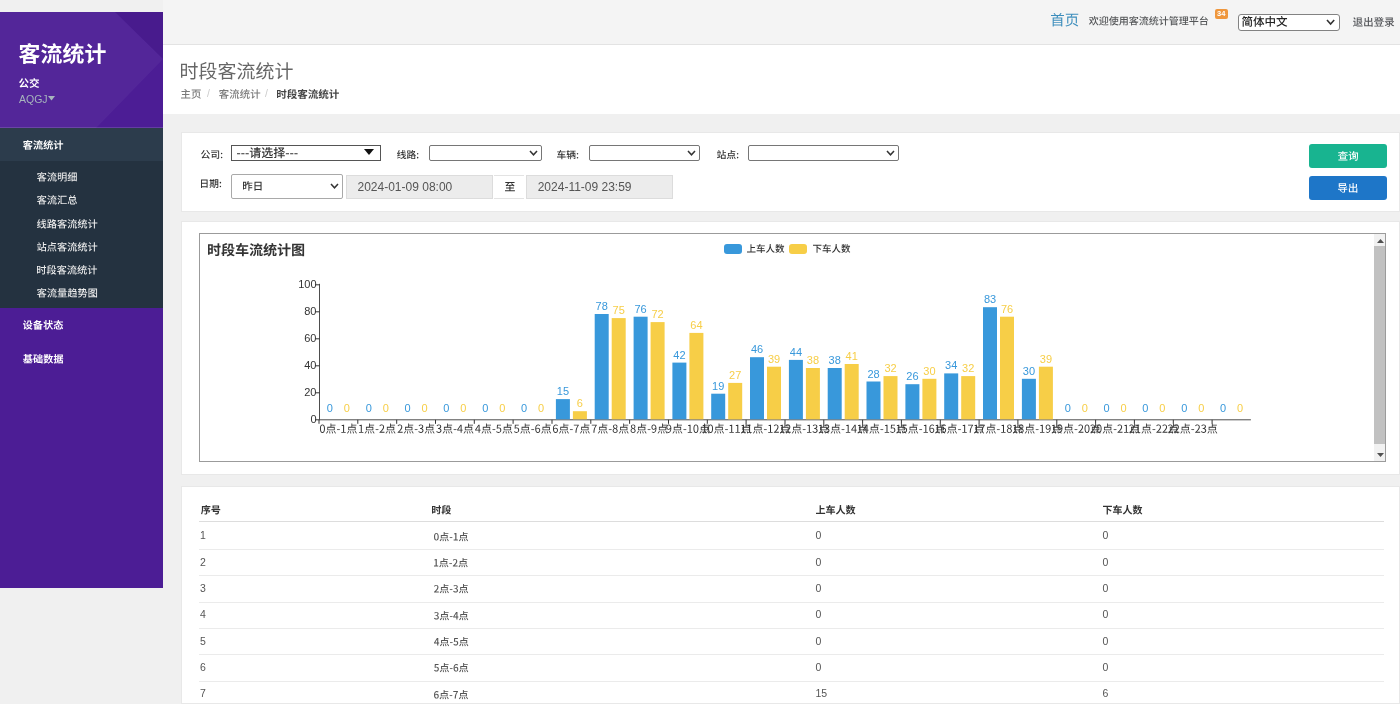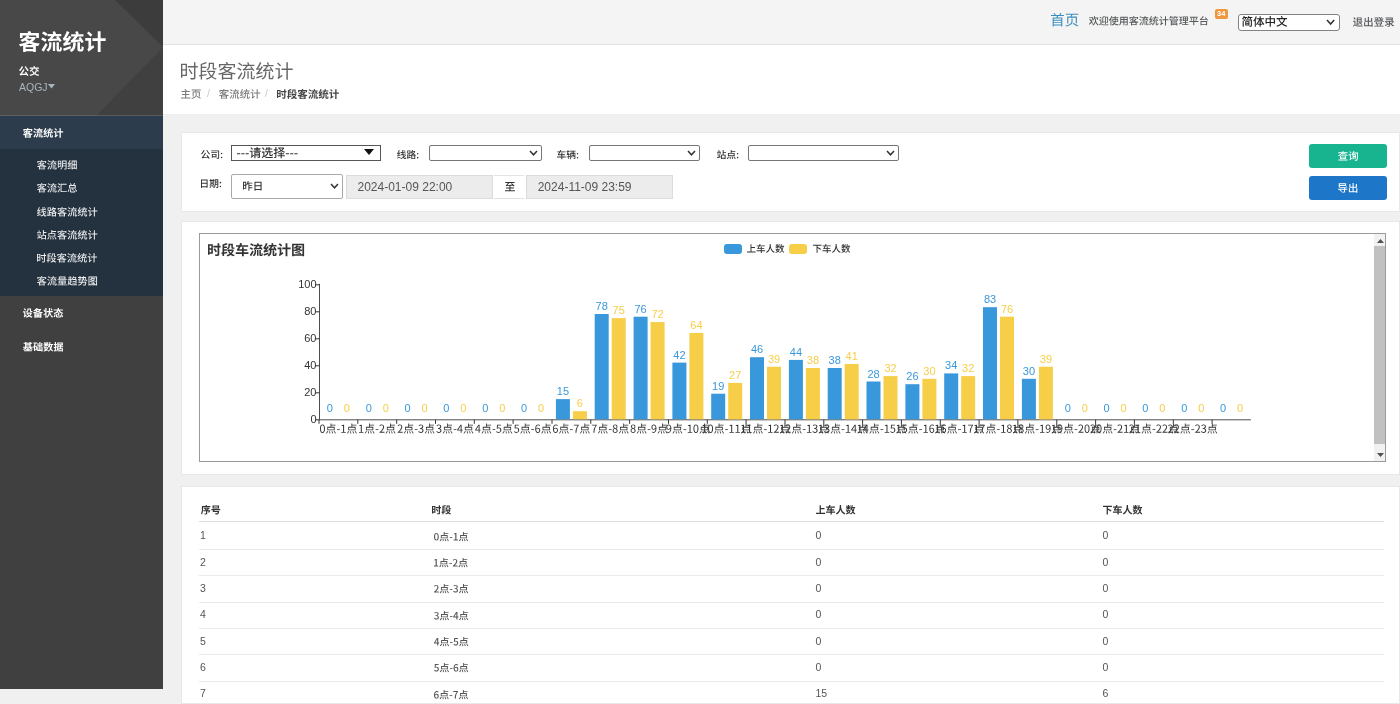--- a/index.html
+++ b/index.html
@@ -1,16 +1,16 @@
 <!DOCTYPE html>
 <html><head><meta charset="utf-8"><style>
 *{margin:0;padding:0}
 html,body{width:1400px;height:704px;overflow:hidden;background:#f0f0f0;font-family:"Liberation Sans",sans-serif}
 .ab{position:absolute}
-.sidebar{position:absolute;left:0;top:0;width:163px;height:689px;background:#404040}
+.sidebar{position:absolute;left:0;top:12px;width:163px;height:576px;background:#4c1d95}
 .topbar{position:absolute;left:163px;top:0;width:1237px;height:45px;background:#f4f4f4;border-bottom:1px solid #e3e3e3;box-sizing:border-box}
 .panel{position:absolute;background:#fff;border:1px solid #e8e8e8;box-sizing:border-box}
 </style></head><body>
 <svg width="0" height="0" style="position:absolute">
     <defs>
       <path id="gB5ba2" d="M388 505H615C583 473 544 444 501 418C455 442 415 470 383 501ZM410 833 442 768H70V546H187V659H375C325 585 232 509 93 457C119 438 156 396 172 368C217 389 258 411 295 435C322 408 352 383 384 360C276 314 151 282 27 264C48 237 73 188 84 157C128 165 171 175 214 186V-90H331V-59H670V-88H793V193C827 186 863 180 899 175C915 209 949 262 975 290C846 303 725 328 621 365C693 417 754 479 798 551L716 600L696 594H473L504 636L392 659H809V546H932V768H581C565 799 546 834 530 862ZM499 291C552 265 609 242 670 224H341C396 243 449 266 499 291ZM331 40V125H670V40Z"></path>
       <path id="gB6d41" d="M565 356V-46H670V356ZM395 356V264C395 179 382 74 267 -6C294 -23 334 -60 351 -84C487 13 503 151 503 260V356ZM732 356V59C732 -8 739 -30 756 -47C773 -64 800 -72 824 -72C838 -72 860 -72 876 -72C894 -72 917 -67 931 -58C947 -49 957 -34 964 -13C971 7 975 59 977 104C950 114 914 131 896 149C895 104 894 68 892 52C890 37 888 30 885 26C882 24 877 23 872 23C867 23 860 23 856 23C852 23 847 25 846 28C843 31 842 41 842 56V356ZM72 750C135 720 215 669 252 632L322 729C282 766 200 811 138 838ZM31 473C96 446 179 399 218 364L285 464C242 498 158 540 94 564ZM49 3 150 -78C211 20 274 134 327 239L239 319C179 203 102 78 49 3ZM550 825C563 796 576 761 585 729H324V622H495C462 580 427 537 412 523C390 504 355 496 332 491C340 466 356 409 360 380C398 394 451 399 828 426C845 402 859 380 869 361L965 423C933 477 865 559 810 622H948V729H710C698 766 679 814 661 851ZM708 581 758 520 540 508C569 544 600 584 629 622H776Z"></path>
       <path id="gB7edf" d="M681 345V62C681 -39 702 -73 792 -73C808 -73 844 -73 861 -73C938 -73 964 -28 973 130C943 138 895 157 872 178C869 50 865 28 849 28C842 28 821 28 815 28C801 28 799 31 799 63V345ZM492 344C486 174 473 68 320 4C346 -18 379 -65 393 -95C576 -11 602 133 610 344ZM34 68 62 -50C159 -13 282 35 395 82L373 184C248 139 119 93 34 68ZM580 826C594 793 610 751 620 719H397V612H554C513 557 464 495 446 477C423 457 394 448 372 443C383 418 403 357 408 328C441 343 491 350 832 386C846 359 858 335 866 314L967 367C940 430 876 524 823 594L731 548C747 527 763 503 778 478L581 461C617 507 659 562 695 612H956V719H680L744 737C734 767 712 817 694 854ZM61 413C76 421 99 427 178 437C148 393 122 360 108 345C76 308 55 286 28 280C42 250 61 193 67 169C93 186 135 200 375 254C371 280 371 327 374 360L235 332C298 409 359 498 407 585L302 650C285 615 266 579 247 546L174 540C230 618 283 714 320 803L198 859C164 745 100 623 79 592C57 560 40 539 18 533C33 499 54 438 61 413Z"></path>
       <path id="gB8ba1" d="M115 762C172 715 246 648 280 604L361 691C325 734 247 797 192 840ZM38 541V422H184V120C184 75 152 42 129 27C149 1 179 -54 188 -85C207 -60 244 -32 446 115C434 140 415 191 408 226L306 154V541ZM607 845V534H367V409H607V-90H736V409H967V534H736V845Z"></path>
       <path id="gB516c" d="M297 827C243 683 146 542 38 458C70 438 126 395 151 372C256 470 363 627 429 790ZM691 834 573 786C650 639 770 477 872 373C895 405 940 452 972 476C872 563 752 710 691 834ZM151 -40C200 -20 268 -16 754 25C780 -17 801 -57 817 -90L937 -25C888 69 793 211 709 321L595 269C624 229 655 183 685 137L311 112C404 220 497 355 571 495L437 552C363 384 241 211 199 166C161 121 137 96 105 87C121 52 144 -14 151 -40Z"></path>
@@ -375,21 +375,21 @@
 <svg class="ab " style="left:243.0px;top:181.4px" width="20" height="11" fill="#333333">
     <g transform="translate(-0.76,8.87) scale(0.01050,-0.01050)">
       <use href="#gM6628" x="0.0"></use>
       <use href="#gM65e5" x="1000.0"></use>
     </g>
   </svg>
 <svg class="ab" style="left:330px;top:183px" width="10" height="7">
     <polyline points="1,1 4.5,4.8 8,1" stroke="#333" stroke-width="1.5" fill="none"></polyline>
   </svg>
 <div class="ab" style="left:345.5px;top:174.5px;width:147px;height:24px;background:#ececec;border:1px solid #dcdcdc;box-sizing:border-box"></div>
-<div class="ab" style="left:357.5px;top:180.3px;font:12px 'Liberation Sans',sans-serif;color:#555">2024-01-09 22:00</div>
+<div class="ab" style="left:357.5px;top:180.3px;font:12px 'Liberation Sans',sans-serif;color:#555">2024-01-09 08:00</div>
 <div class="ab" style="left:494.4px;top:174.5px;width:30px;height:24px;background:#fff;border-top:1px solid #e3e3e3;border-bottom:1px solid #e3e3e3;box-sizing:border-box"></div>
 <svg class="ab " style="left:504.5px;top:181.7px" width="11" height="11" fill="#333333">
     <g transform="translate(-0.56,8.71) scale(0.01100,-0.01100)">
       <use href="#gM81f3" x="0.0"></use>
     </g>
   </svg>
 <div class="ab" style="left:525.7px;top:174.5px;width:147px;height:24px;background:#ececec;border:1px solid #dcdcdc;box-sizing:border-box"></div>
 <div class="ab" style="left:537.7px;top:180.3px;font:12px 'Liberation Sans',sans-serif;color:#555">2024-11-09 23:59</div>
 <div class="ab" style="left:1309px;top:143.7px;width:78px;height:24px;background:#18b490;border-radius:3px"></div>
 <svg class="ab " style="left:1338.0px;top:150.9px" width="22" height="11" fill="#ffffff">

